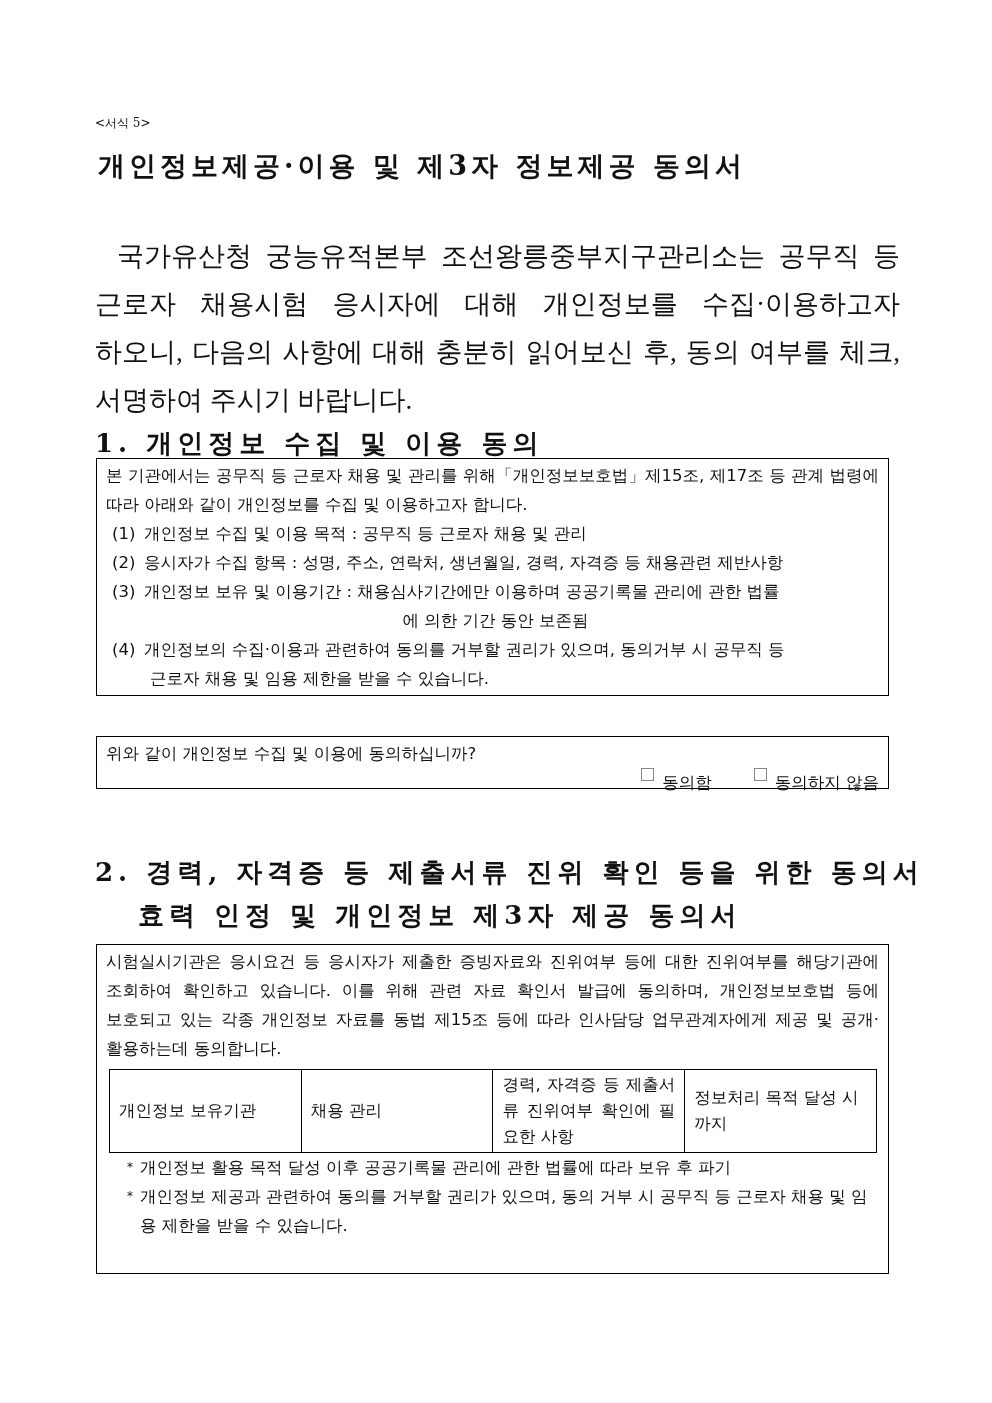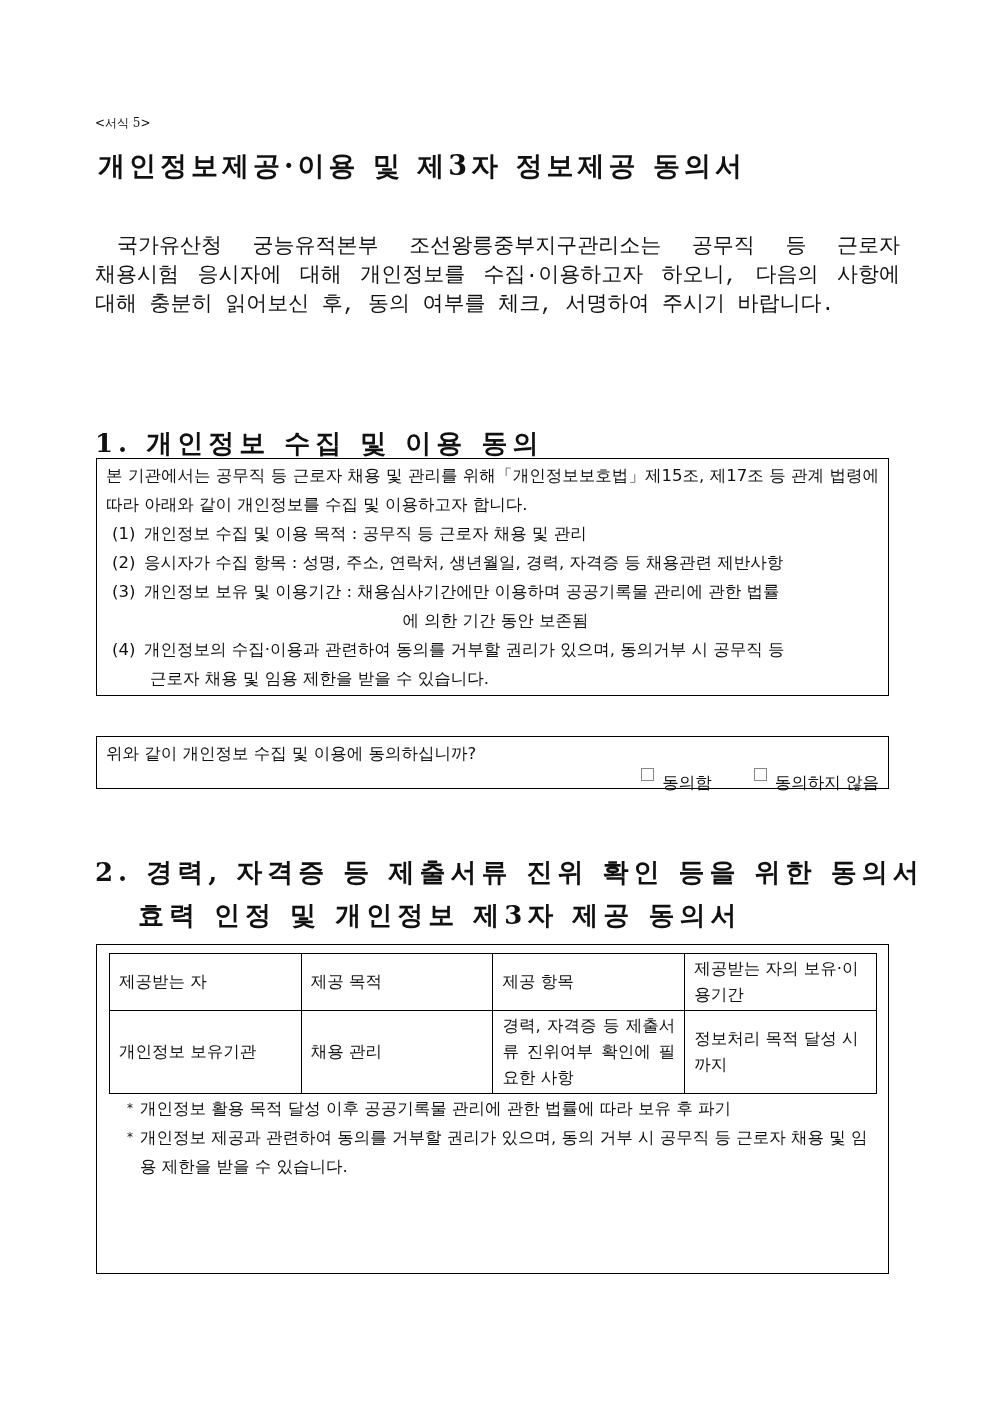--- a/index.html
+++ b/index.html
@@ -10,22 +10,22 @@
   }
   .abs { position: absolute; }
   .form-label { left: 95px; top: 115px; font-size: 12px; font-family: "DejaVu Serif", "Liberation Serif", serif; }
   .doc-title {
     left: 0; width: 844px; top: 148px; text-align: center;
     font-size: 27px; font-weight: bold; letter-spacing: 4px;
     font-family: "DejaVu Serif", "Liberation Serif", serif;
   }
   .intro {
     left: 95px; width: 805px; top: 232px;
-    font-size: 21px; line-height: 29px; text-align: justify;
-    font-family: Liberation Mono, monospace;
+    font-size: 27px; line-height: 48px; text-align: justify;
+    font-family: Liberation Serif, serif;
   }
   .intro p { margin: 0; text-indent: 22px; word-break: keep-all; }
   .sec-head {
     left: 95px; font-size: 26px; font-weight: bold; letter-spacing: 5px;
     font-family: "DejaVu Serif", "Liberation Serif", serif; line-height: 42px;
   }
   .box {
     left: 96px; width: 793px; border: 1.5px solid #000; box-sizing: border-box;
     font-size: 16.5px; line-height: 29px; padding: 2px 9px 4px 9px;
   }
@@ -102,34 +102,29 @@
       <span class="cb"></span>
       <span>동의하지 않음</span>
     </label>
   </div>
 </div>
 
 <div class="abs sec-head" style="top:851px;">2. 경력, 자격증 등 제출서류 진위 확인 등을 위한 동의서</div>
 <div class="abs sec-head" style="top:894px; left:138px;">효력 인정 및 개인정보 제3자 제공 동의서</div>
 
 <div class="abs box" style="top:944px; height:330px;">
+  <p>시험실시기관은 응시요건 등 응시자가 제출한 증빙자료와 진위여부 등에 대한 진위여부를 해당기관에 조회하여 확인하고 있습니다. 이를 위해 관련 자료 확인서 발급에 동의하며, 개인정보보호법 등에 보호되고 있는 각종 개인정보 자료를 동법 제15조 등에 따라 인사담당 업무관계자에게 제공 및 공개·활용하는데 동의합니다.</p>
   <table class="info">
     <colgroup>
       <col style="width:192px">
         <col style="width:192px">
         <col style="width:192px">
         <col style="width:192px">
     </colgroup>
     <tbody>
-        <tr>
-      <td style="height:42px;">제공받는 자</td>
-      <td>제공 목적</td>
-      <td>제공 항목</td>
-      <td>제공받는 자의 보유·이용기간</td>
-    </tr>
     <tr>
       <td style="height:70px;">개인정보 보유기관</td>
       <td>채용 관리</td>
       <td style="text-align:justify;">경력, 자격증 등 제출서류 진위여부 확인에 필요한 사항</td>
       <td>정보처리 목적 달성 시까지</td>
     </tr>
   </tbody>
     </table>
   <div class="notes">
     <div class="n">

